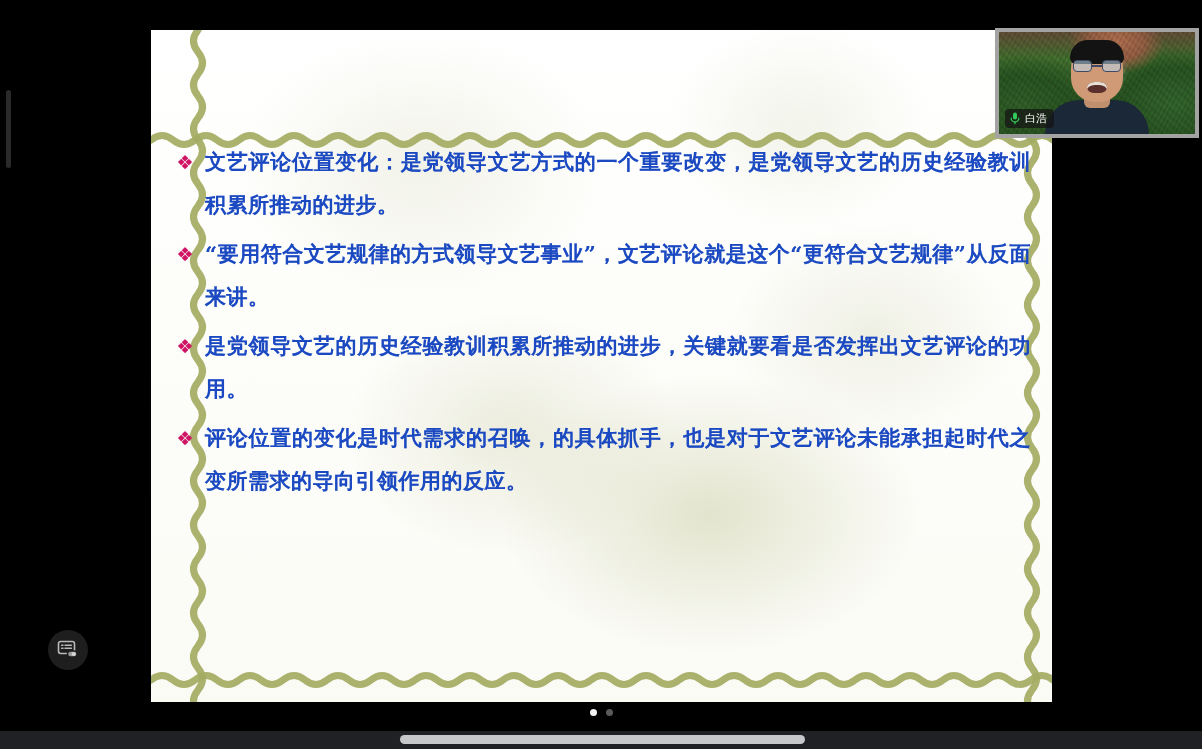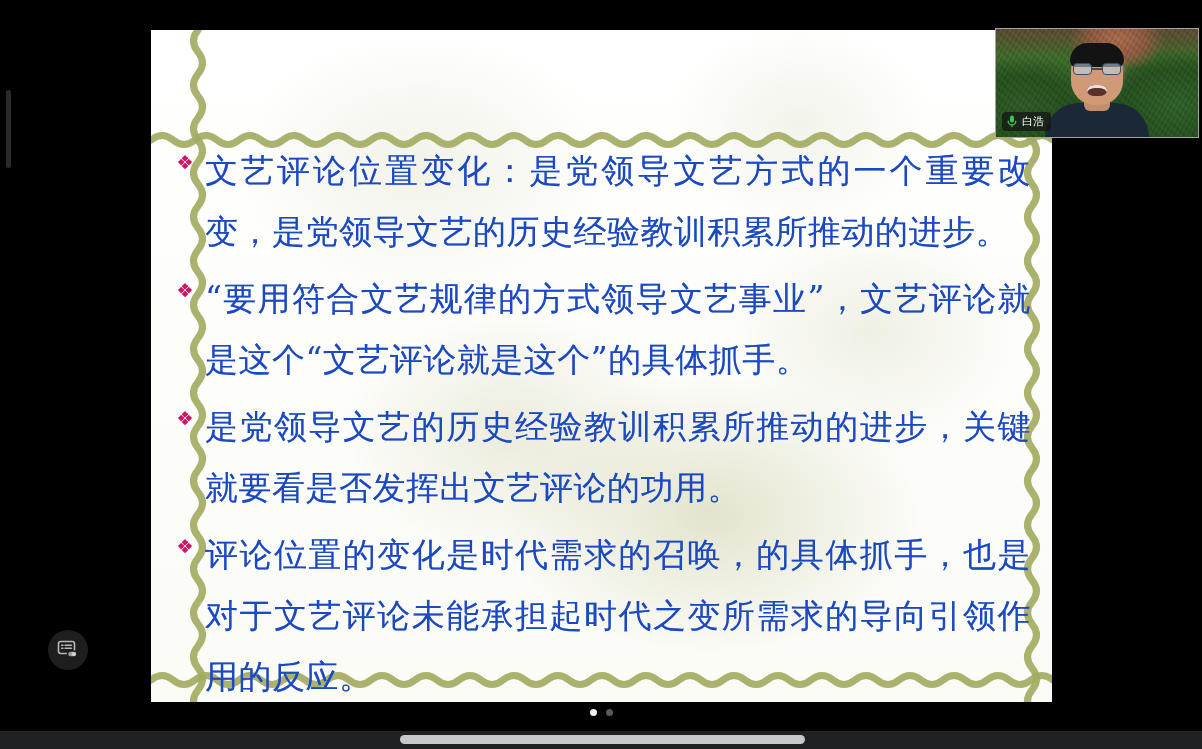--- a/index.html
+++ b/index.html
@@ -70,39 +70,39 @@
     text-align: center;
     color: #cf1464;
     font-size: 19px;
     line-height: 44px;
     font-family: "DejaVu Sans", sans-serif;
     text-shadow: 0 0 1px rgba(207,20,100,0.6);
   }
   .bullet-text {
     flex: 1 1 auto;
     color: #1b49c2;
-    font-size: 33px;
-    line-height: 61px;
+    font-size: 21px;
+    line-height: 43px;
     letter-spacing: 0.5px;
     font-family: "DejaVu Serif", "Liberation Serif", serif;
-    font-weight: 400;
+    font-weight: 700;
     text-align: justify;
     text-justify: inter-ideograph;
     padding-right: 14px;
     text-shadow: 0 0 0.6px rgba(27,73,194,0.45);
   }
 
   
   .video-tile {
     position: absolute;
     left: 995px; top: 28px;
     width: 204px; height: 110px;
     overflow: hidden;
     background: #0d1a0c;
-    border: 1px solid #a3a3a3;
+    border: 4px solid #a3a3a3;
   }
   .video-bg {
     position: absolute; inset: 0;
     background:
       linear-gradient(180deg, rgba(150,90,62,0.0) 0%, rgba(150,90,62,0.0) 10%, rgba(0,0,0,0) 100%),
       radial-gradient(ellipse 60px 40px at 60% 10%, #a86a4c 0%, #8d5a40 45%, rgba(141,90,64,0) 80%),
       radial-gradient(ellipse 14px 52px at 60% 20%, #e8e6de 0%, rgba(232,230,222,0.15) 60%, rgba(232,230,222,0) 85%),
       radial-gradient(ellipse 90px 60px at 12% 72%, #2f5a26 0%, #27501f 50%, rgba(39,80,31,0) 85%),
       radial-gradient(ellipse 95px 64px at 90% 70%, #30602a 0%, #275020 55%, rgba(39,80,31,0) 88%),
       radial-gradient(ellipse 120px 50px at 50% 96%, #20431a 0%, rgba(32,67,26,0) 85%),
@@ -252,21 +252,21 @@
 
     <div class="slide-body">
 
       <div class="bullet-row">
         <span class="bullet-mark">❖</span>
         <span class="bullet-text">文艺评论位置变化：是党领导文艺方式的一个重要改变，是党领导文艺的历史经验教训积累所推动的进步。</span>
       </div>
 
       <div class="bullet-row">
         <span class="bullet-mark">❖</span>
-        <span class="bullet-text">“要用符合文艺规律的方式领导文艺事业”，文艺评论就是这个“文艺评论就是这个”的具体抓手。</span>
+        <span class="bullet-text">“要用符合文艺规律的方式领导文艺事业”，文艺评论就是这个“更符合文艺规律”从反面来讲。</span>
       </div>
 
       <div class="bullet-row">
         <span class="bullet-mark">❖</span>
         <span class="bullet-text">是党领导文艺的历史经验教训积累所推动的进步，关键就要看是否发挥出文艺评论的功用。</span>
       </div>
 
       <div class="bullet-row">
         <span class="bullet-mark">❖</span>
         <span class="bullet-text">评论位置的变化是时代需求的召唤，的具体抓手，也是对于文艺评论未能承担起时代之变所需求的导向引领作用的反应。</span>

